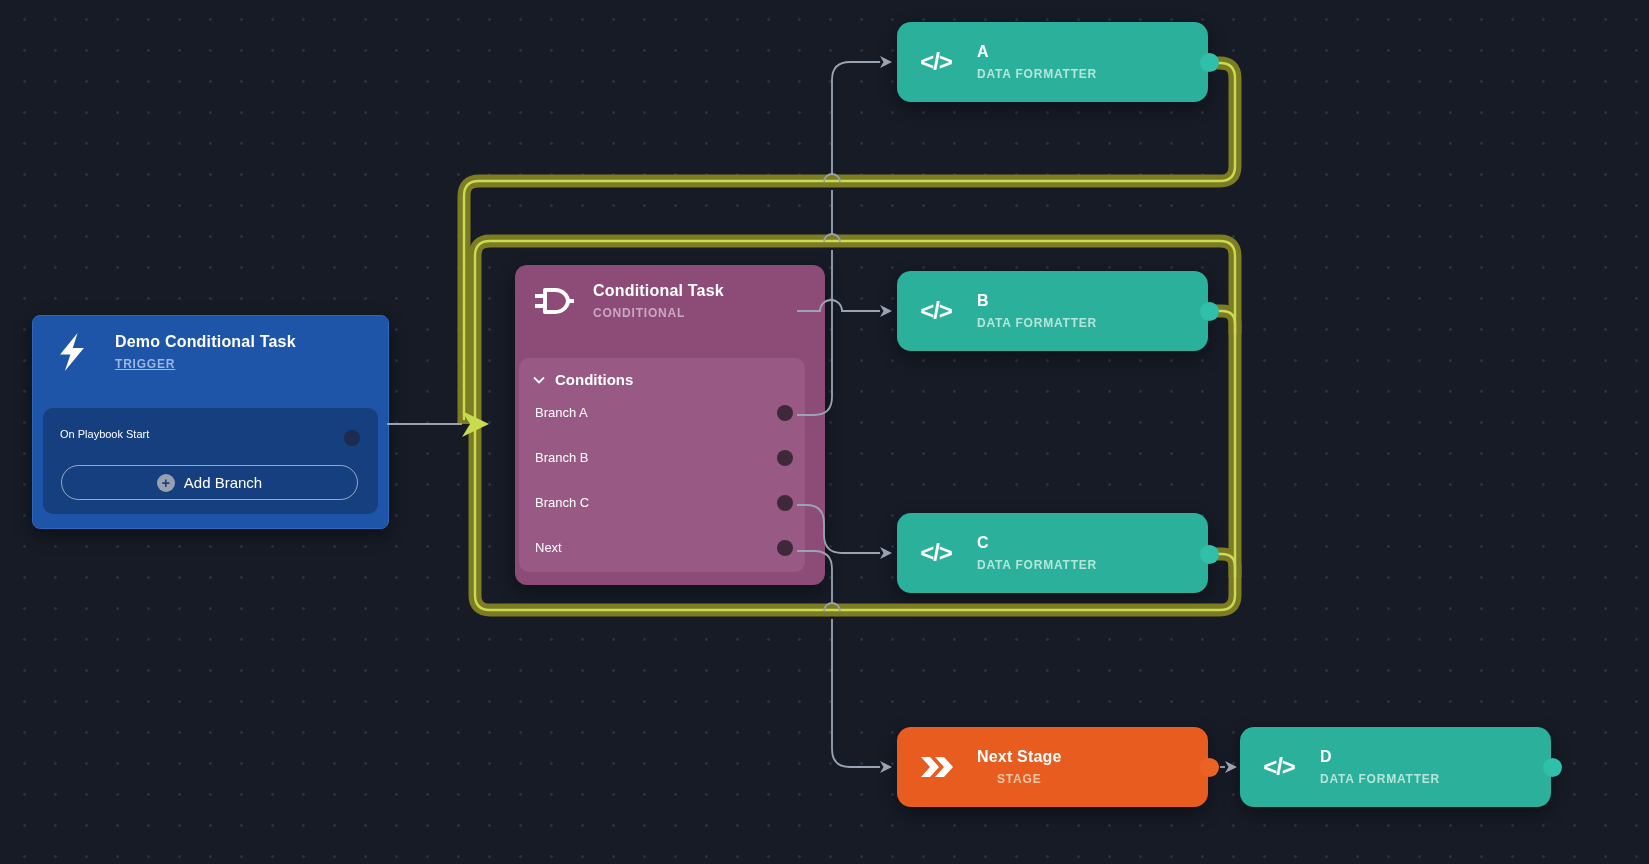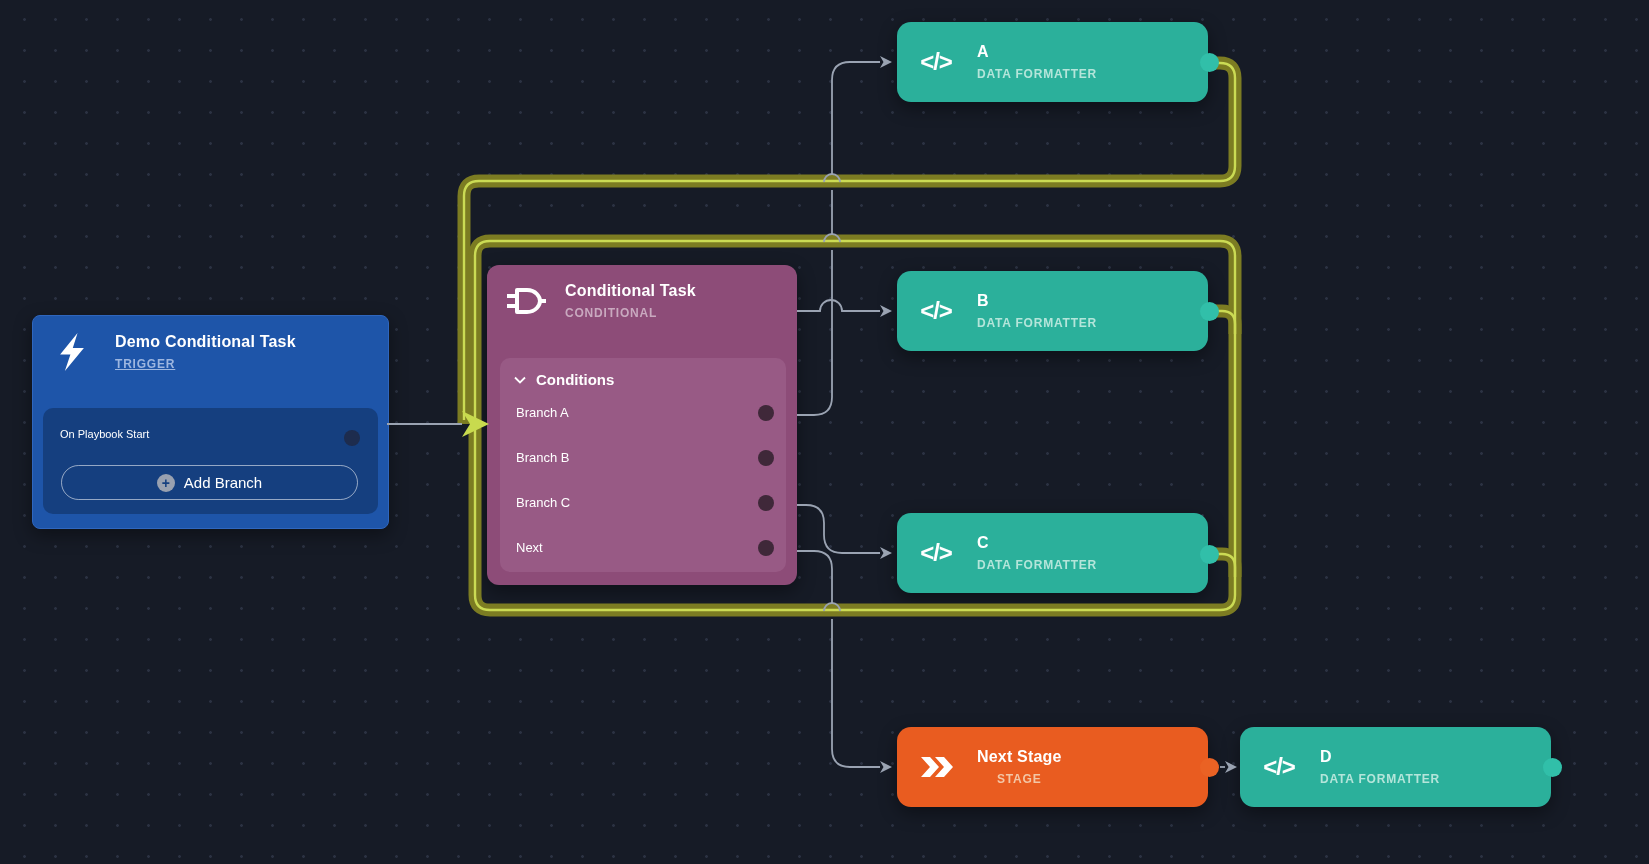--- a/index.html
+++ b/index.html
@@ -18,23 +18,23 @@
   .blue .subtitle{color:#9db6e0;text-decoration:underline;}
   .blue-inner{position:absolute;left:10px;top:92px;width:335px;height:106px;
     background:#153f7f;border-radius:10px;}
   .trigger-row{position:relative;font-size:11px;padding:20px 0 0 17px;}
   .pill{position:absolute;left:18px;top:57px;width:297px;height:35px;border:1px solid rgba(255,255,255,.55);
     border-radius:18px;background:transparent;color:#fff;font-size:15px;font-family:inherit;
     display:flex;align-items:center;justify-content:center;gap:9px;cursor:pointer;}
   .plus-circle{width:18px;height:18px;border-radius:50%;background:#99a1b0;color:#153f7f;
     display:flex;align-items:center;justify-content:center;font-size:14px;font-weight:700;line-height:1;}
   
-  .purple{background:#8d4c78;}
+  .purple{background:#8d4c78;margin-left:28px;}
   .purple .subtitle{color:#c9a9bf;}
-  .purple-inner{position:absolute;left:13px;top:93px;width:286px;height:214px;background:#985a85;border-radius:10px;}
+  .purple-inner{position:absolute;left:4px;top:93px;width:286px;height:214px;background:#985a85;border-radius:10px;}
   .cond-head{display:flex;align-items:center;gap:10px;font-size:15px;font-weight:600;padding:13px 0 2px 14px;}
   .branch-row{position:relative;font-size:13px;height:45px;display:flex;align-items:center;padding-left:16px;}
   .branch-dot{position:absolute;right:12px;width:16px;height:16px;border-radius:50%;background:#3f2839;}
   
   .teal{background:#2bb09b;border-radius:14px;}
   .teal .subtitle{color:#b4e5da;}
   .orange{background:#e95c20;border-radius:14px;}
   .orange .subtitle{color:#f3c6a6;margin-left:20px;}
   .fmt-glyph{font-size:24px;font-weight:700;letter-spacing:-1px;color:#fff;}
   .port{position:absolute;width:19px;height:19px;border-radius:50%;z-index:7;}

